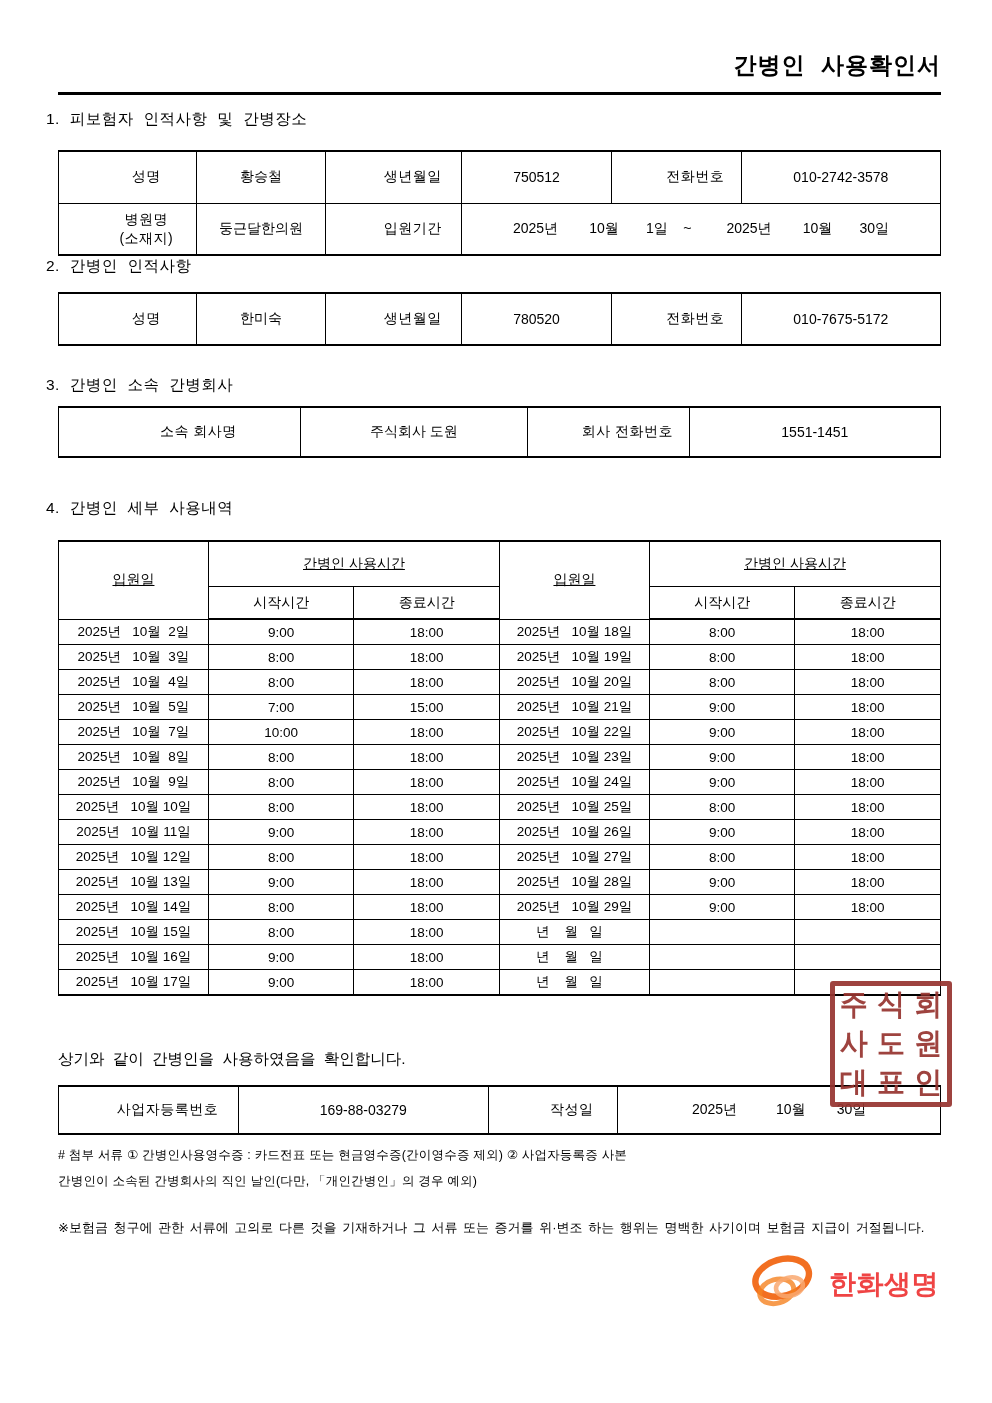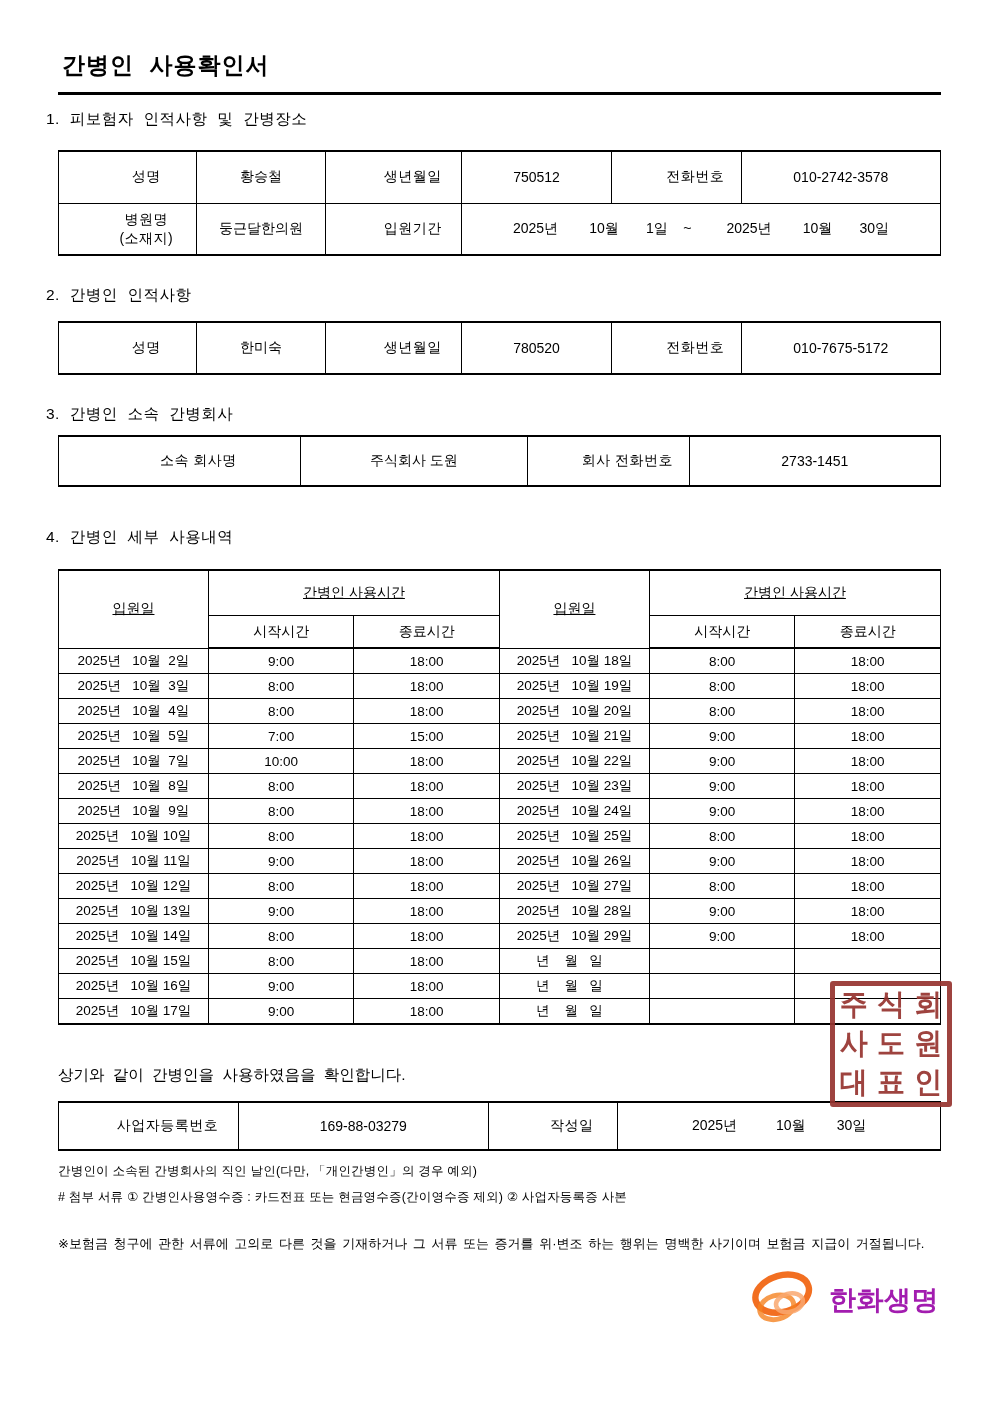--- a/index.html
+++ b/index.html
@@ -5,29 +5,29 @@
   html,body { margin:0; padding:0; background:#ffffff; }
   .page {
     position:relative; width:992px; height:1403px; background:#ffffff;
     font-family:"Liberation Sans","DejaVu Sans",sans-serif; color:#000;
     overflow:hidden;
   }
   .content { position:absolute; left:58px; top:0; width:883px; }
 
   .doc-title {
     margin-top:50px; margin-left:4px;
-    font-size:23px; font-weight:bold; letter-spacing:1px; word-spacing:8px;
+    font-size:23px; font-weight:bold; letter-spacing:1px; word-spacing:8px;text-align:right;
   }
   .title-rule { border-bottom:3px solid #000; margin-top:11px; }
 
   .sec-heading {
     font-size:15.5px; letter-spacing:0.5px; word-spacing:5px; margin-left:-12px;
   }
   .sec-heading.s1 { margin-top:14px; }
-  .sec-heading.s2 { margin-top:29px; }
+  .sec-heading.s2 { }
   .sec-heading.s3 { margin-top:29px; }
   .sec-heading.s4 { margin-top:40px; }
 
   table { width:100%; border-collapse:collapse; table-layout:fixed; }
   .frm { border-top:2px solid #000; border-bottom:2px solid #000; }
   .frm td { border:1px solid #000; font-size:14px; text-align:center; vertical-align:middle; padding:0; }
   .frm .lbl { letter-spacing:0.5px;padding-left:38px; }
   .pre { white-space:pre; }
   .left-al { text-align:left; padding-left:14px; }
 
@@ -40,35 +40,35 @@
   .two-line { font-size:13.5px; line-height:1.35; }
 
   .t4 { margin-top:21px; }
   .t4 td { font-size:13.5px; }
   .t4 .hrow1 td { height:44px; font-size:14px;text-decoration:underline; }
   .t4 .hrow2 td { height:31px; font-size:14px; border-bottom:2px solid #000; }
   .t4 .c-date, .t4 .c-time { height:24px; }
   .t4 .c-date { white-space:pre; }
   .t4 .ph { text-align:center; padding-right:10px; white-space:pre; }
 
-  .confirm-line { margin-top:40px; font-size:15.5px; word-spacing:4px; }
+  .confirm-line { margin-top:53px; font-size:15.5px; word-spacing:4px; }
 
   .tsig { margin-top:15px; }
   .tsig tr { height:48px; }
   .seal-cell { text-align:right; padding-right:12px; font-size:13px; }
   .company-cell { text-align:left; padding-left:14px; }
   .company-cell .inner-seal { float:right; padding-right:10px; font-size:13px; color:#333; }
   .biznum-cell { text-align:left; padding-left:12px; }
   .date-cell { text-align:right; padding-right:6px; white-space:pre; }
 
   .footnotes { margin-top:8px; font-size:12.5px; line-height:2.05; letter-spacing:0.2px; }
   .warning { margin-top:22px; font-size:13px; line-height:1.9; word-spacing:2px; }
 
   .logo-row { display:flex; justify-content:flex-end; align-items:center; gap:8px; margin-top:12px; padding-right:2px; }
-  .logo-text { font-size:27px; font-weight:bold; color:#a21caf; letter-spacing:0.5px; }
+  .logo-text { font-size:27px; font-weight:bold; color:#ef4444; letter-spacing:0.5px; }
 
   .stamp {
     position:absolute; left:830px; top:981px; width:112px; height:116px;
     border:5px solid #96342f; border-radius:3px; opacity:0.92;
     display:grid; grid-template-columns:repeat(3,1fr); grid-template-rows:repeat(3,1fr);
     align-items:center; justify-items:center;
     color:#96342f; font-weight:bold; font-size:28px; line-height:1;
     background:rgba(255,255,255,0);
   }
   .stamp span { transform:scaleY(1.05); }
@@ -141,21 +141,21 @@
         <col style="width:27.4%">
           <col style="width:25.8%">
           <col style="width:18.3%">
           <col style="width:28.5%">
       </colgroup>
       <tbody>
           <tr>
         <td class="lbl">소속 회사명</td>
         <td class="left-al">주식회사 도원</td>
         <td class="lbl">회사 전화번호</td>
-        <td class="left-al">2733-1451</td>
+        <td class="left-al">1551-1451</td>
       </tr>
     </tbody>
       </table>
 
     <div class="sec-heading s4">4. 간병인 세부 사용내역</div>
     <table class="frm t4">
       <colgroup>
         <col style="width:17%">
           <col style="width:16.5%">
           <col style="width:16.5%">
@@ -314,22 +314,22 @@
       <tr>
         <td class="lbl">사업자등록번호</td>
         <td class="biznum-cell">169-88-03279</td>
         <td class="lbl">작성일</td>
         <td class="date-cell">2025년          10월        30일</td>
       </tr>
     </tbody>
       </table>
 
     <div class="footnotes">
+      <div># 첨부 서류 ① 간병인사용영수증 : 카드전표 또는 현금영수증(간이영수증 제외)  ② 사업자등록증 사본</div>
       <div>간병인이 소속된 간병회사의 직인 날인(다만, 「개인간병인」의 경우 예외)</div>
-      <div># 첨부 서류 ① 간병인사용영수증 : 카드전표 또는 현금영수증(간이영수증 제외)  ② 사업자등록증 사본</div>
     </div>
 
     <div class="warning">※보험금 청구에 관한 서류에 고의로 다른 것을 기재하거나 그 서류 또는 증거를 위·변조 하는 행위는 명백한 사기이며 보험금 지급이 거절됩니다.</div>
 
     <div class="logo-row">
       <svg width="74" height="62" viewBox="0 0 80 68">
         <ellipse cx="38" cy="27" rx="30" ry="20" fill="none" stroke="#f26f21" stroke-width="7" transform="rotate(-16 38 27)"></ellipse>
         <ellipse cx="32" cy="42" rx="19" ry="13" fill="none" stroke="#f58220" stroke-width="5.5" opacity="0.8" transform="rotate(-16 32 42)"></ellipse>
         <ellipse cx="46" cy="37" rx="15" ry="10" fill="none" stroke="#f9a870" stroke-width="5" opacity="0.85" transform="rotate(-14 46 37)"></ellipse>
       </svg>

